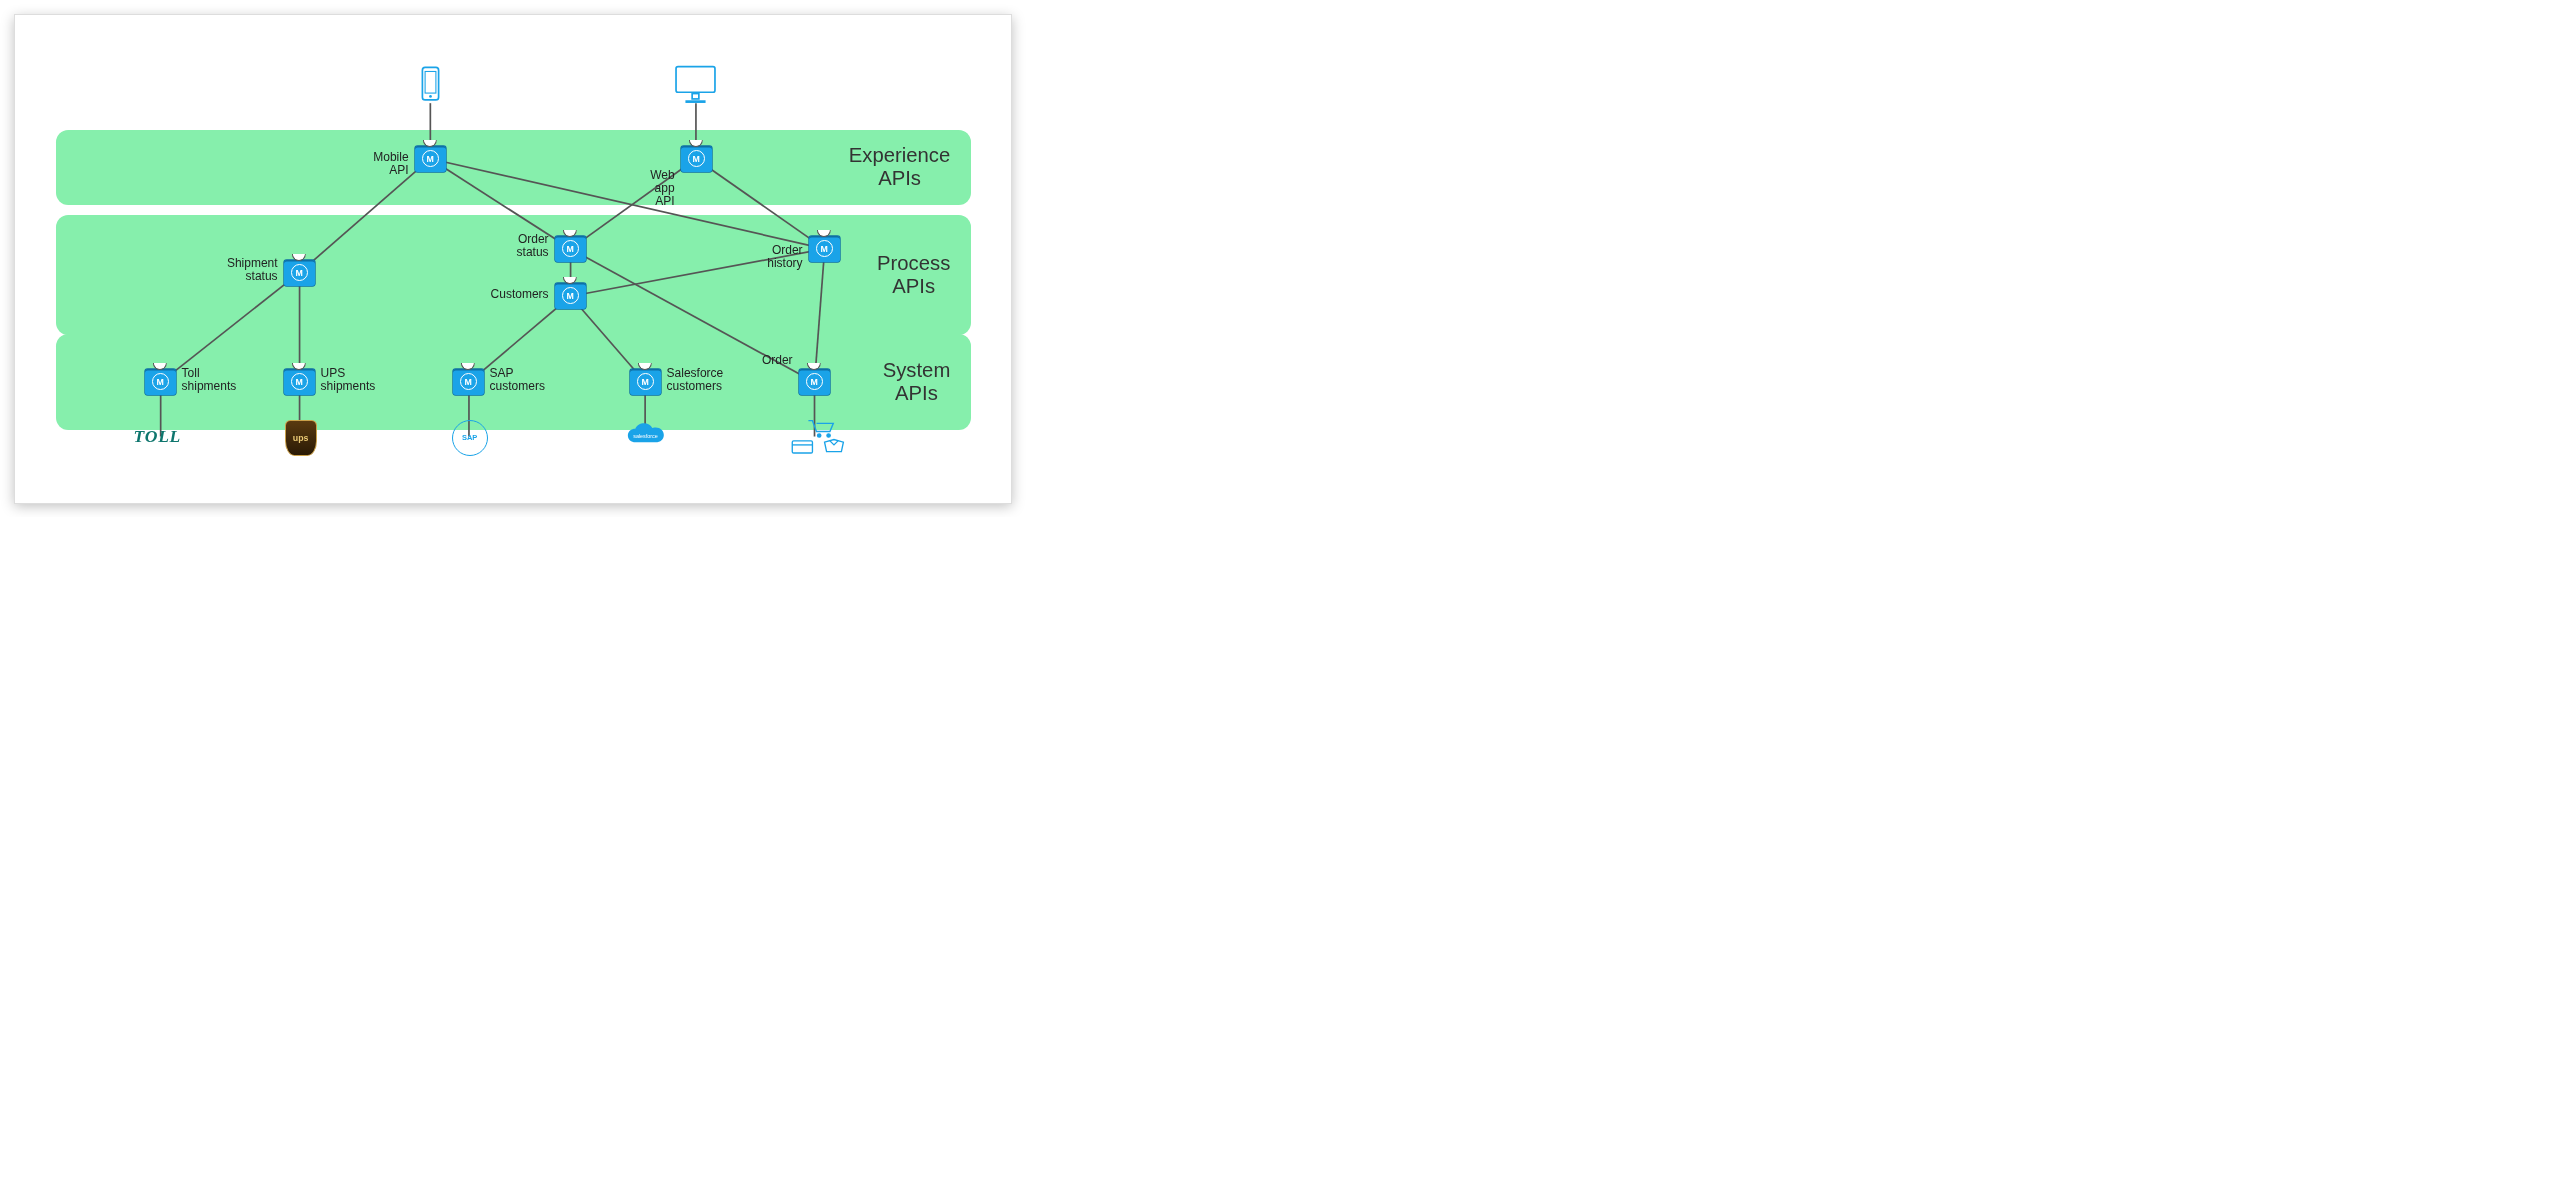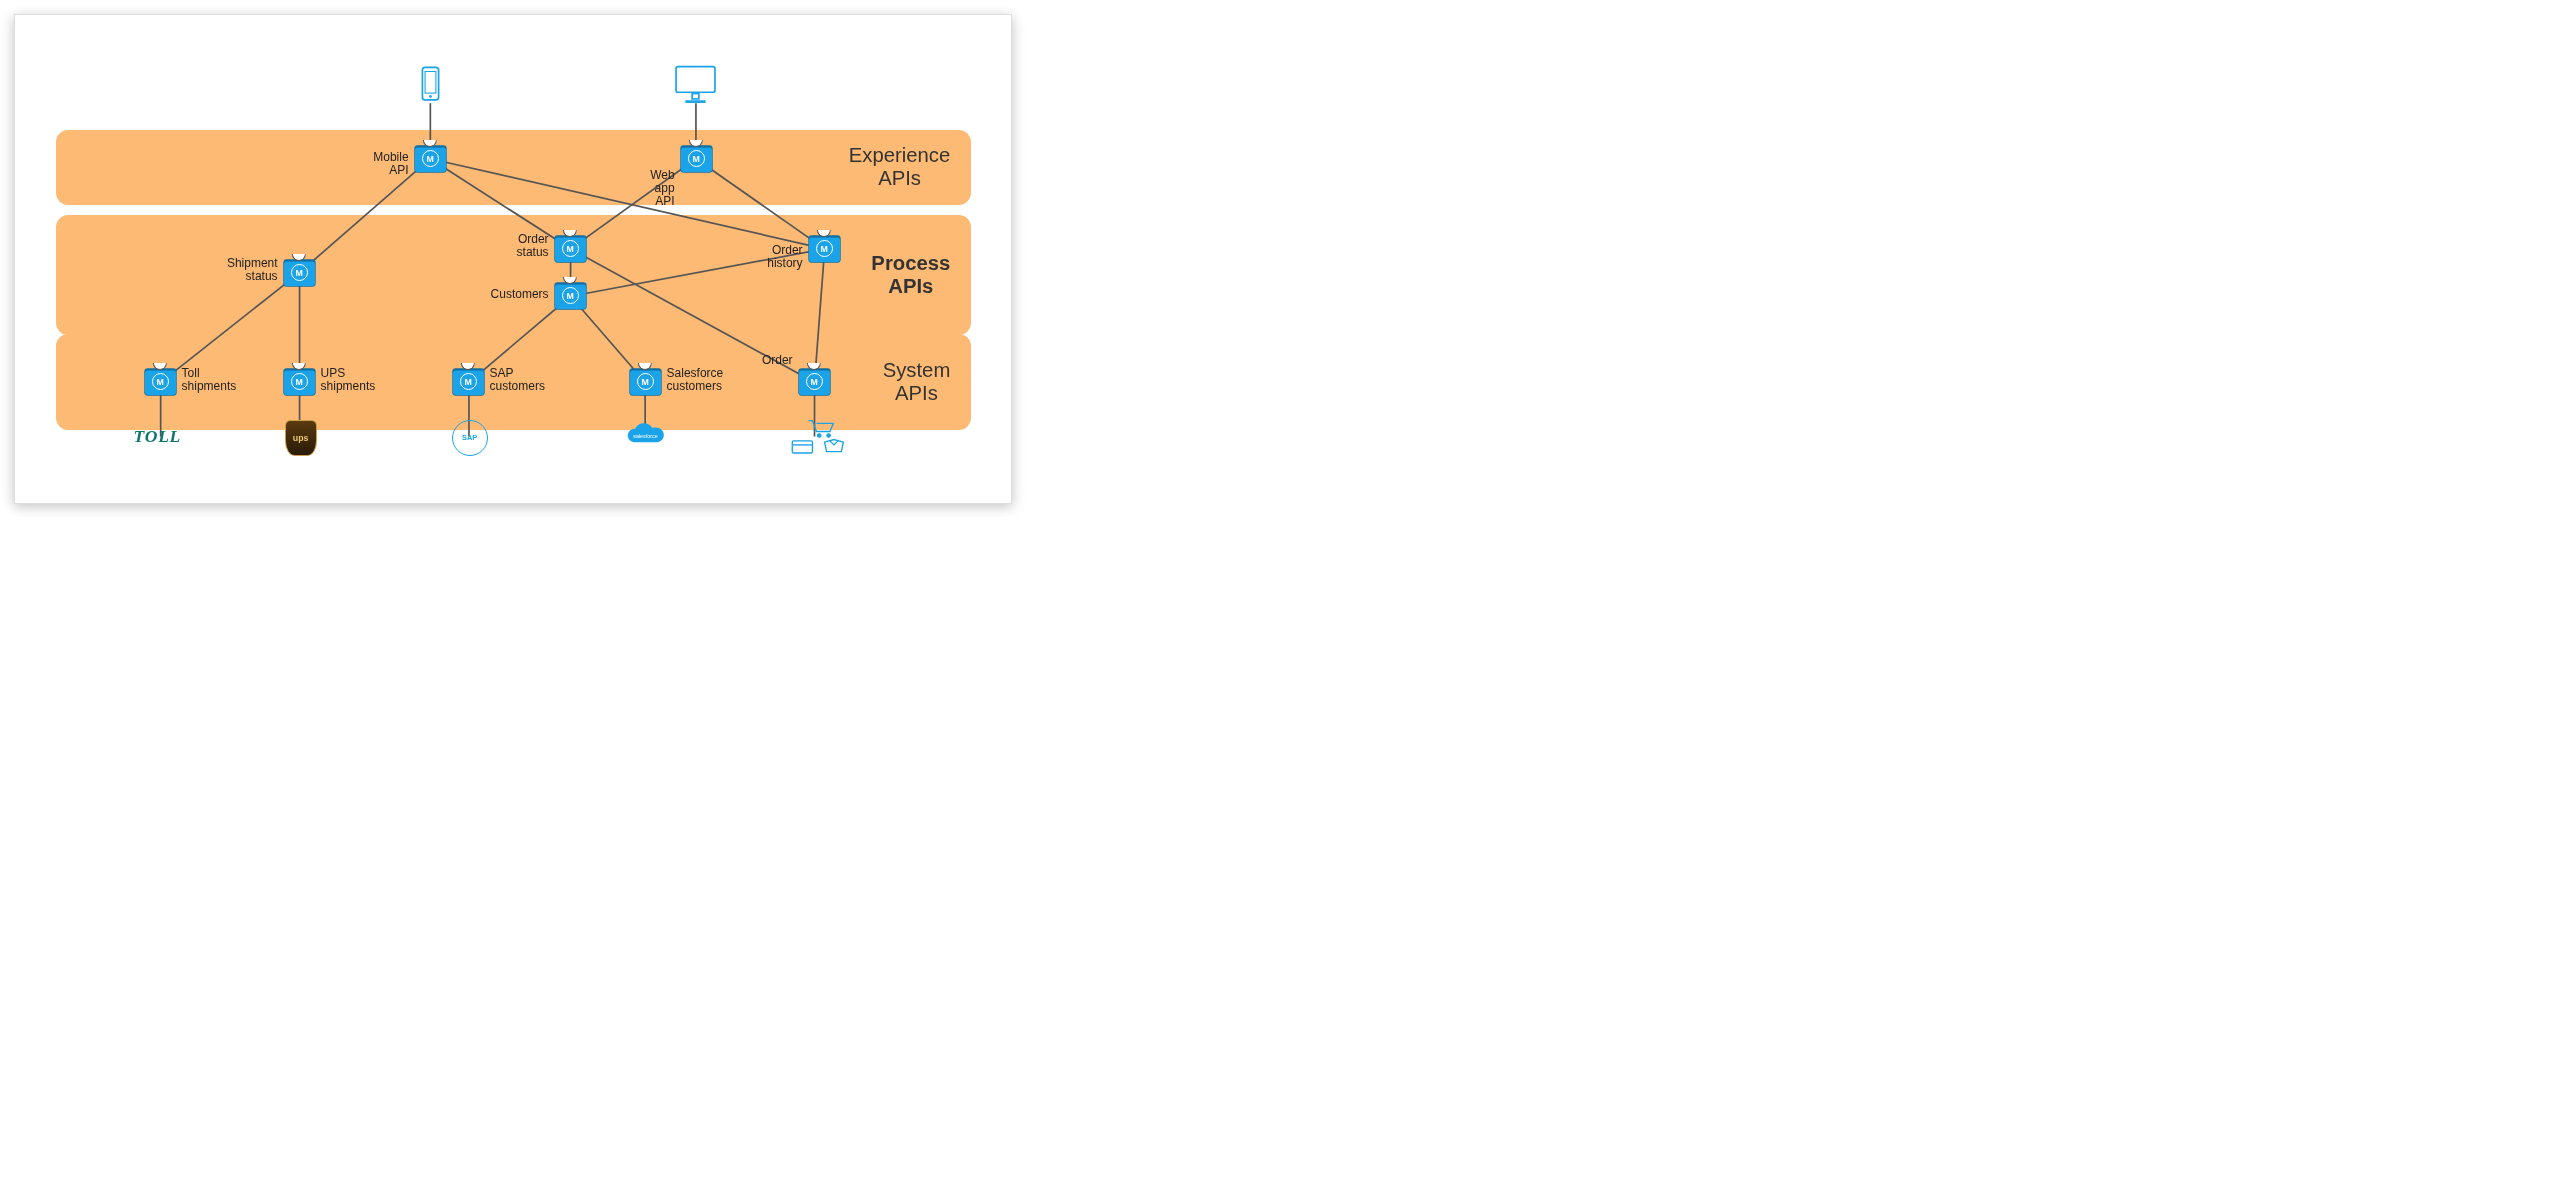--- a/index.html
+++ b/index.html
@@ -6,21 +6,21 @@
   .frame{
     position:relative;
     width:996px;height:488px;
     margin:13.6px;
     box-shadow:0 2.7px 12.2px rgba(0,0,0,.25);
     background:#fff;
     border:0.7px solid #ddd;
   }
   .layer{
     position:absolute;left:41px;width:915px;
-    background:#fdba74;border-radius:12.2px;
+    background:#86efac;border-radius:12.2px;
   }
   .layer-label{
     position:absolute;right:20.3px;top:50%;transform:translateY(-50%);
     font-size:20.3px;color:#333;text-align:center;line-height:1.15;
     white-space:pre-line;
   }
   svg.net{position:absolute;left:0;top:0;width:996px;height:488px;pointer-events:none;}
   .node{
     position:absolute;
   }
@@ -61,21 +61,21 @@
 </style>
 </head>
 <body>
 
 <div class="frame">
 
   <div class="layer" style="top:115px;height:75px;">
     <div class="layer-label">Experience
 APIs</div>
   </div>
-  <div class="layer" style="top:200px;height:120px;font-weight:bold;">
+  <div class="layer" style="top:200px;height:120px;">
     <div class="layer-label">Process
 APIs</div>
   </div>
   <div class="layer" style="top:319px;height:96px;">
     <div class="layer-label">System
 APIs</div>
   </div>
 
   <svg class="net" viewBox="0 0 1470 720" width="996" height="488">
       <line x1="613" y1="130" x2="613" y2="212" stroke="#555" stroke-width="2.5"></line>

